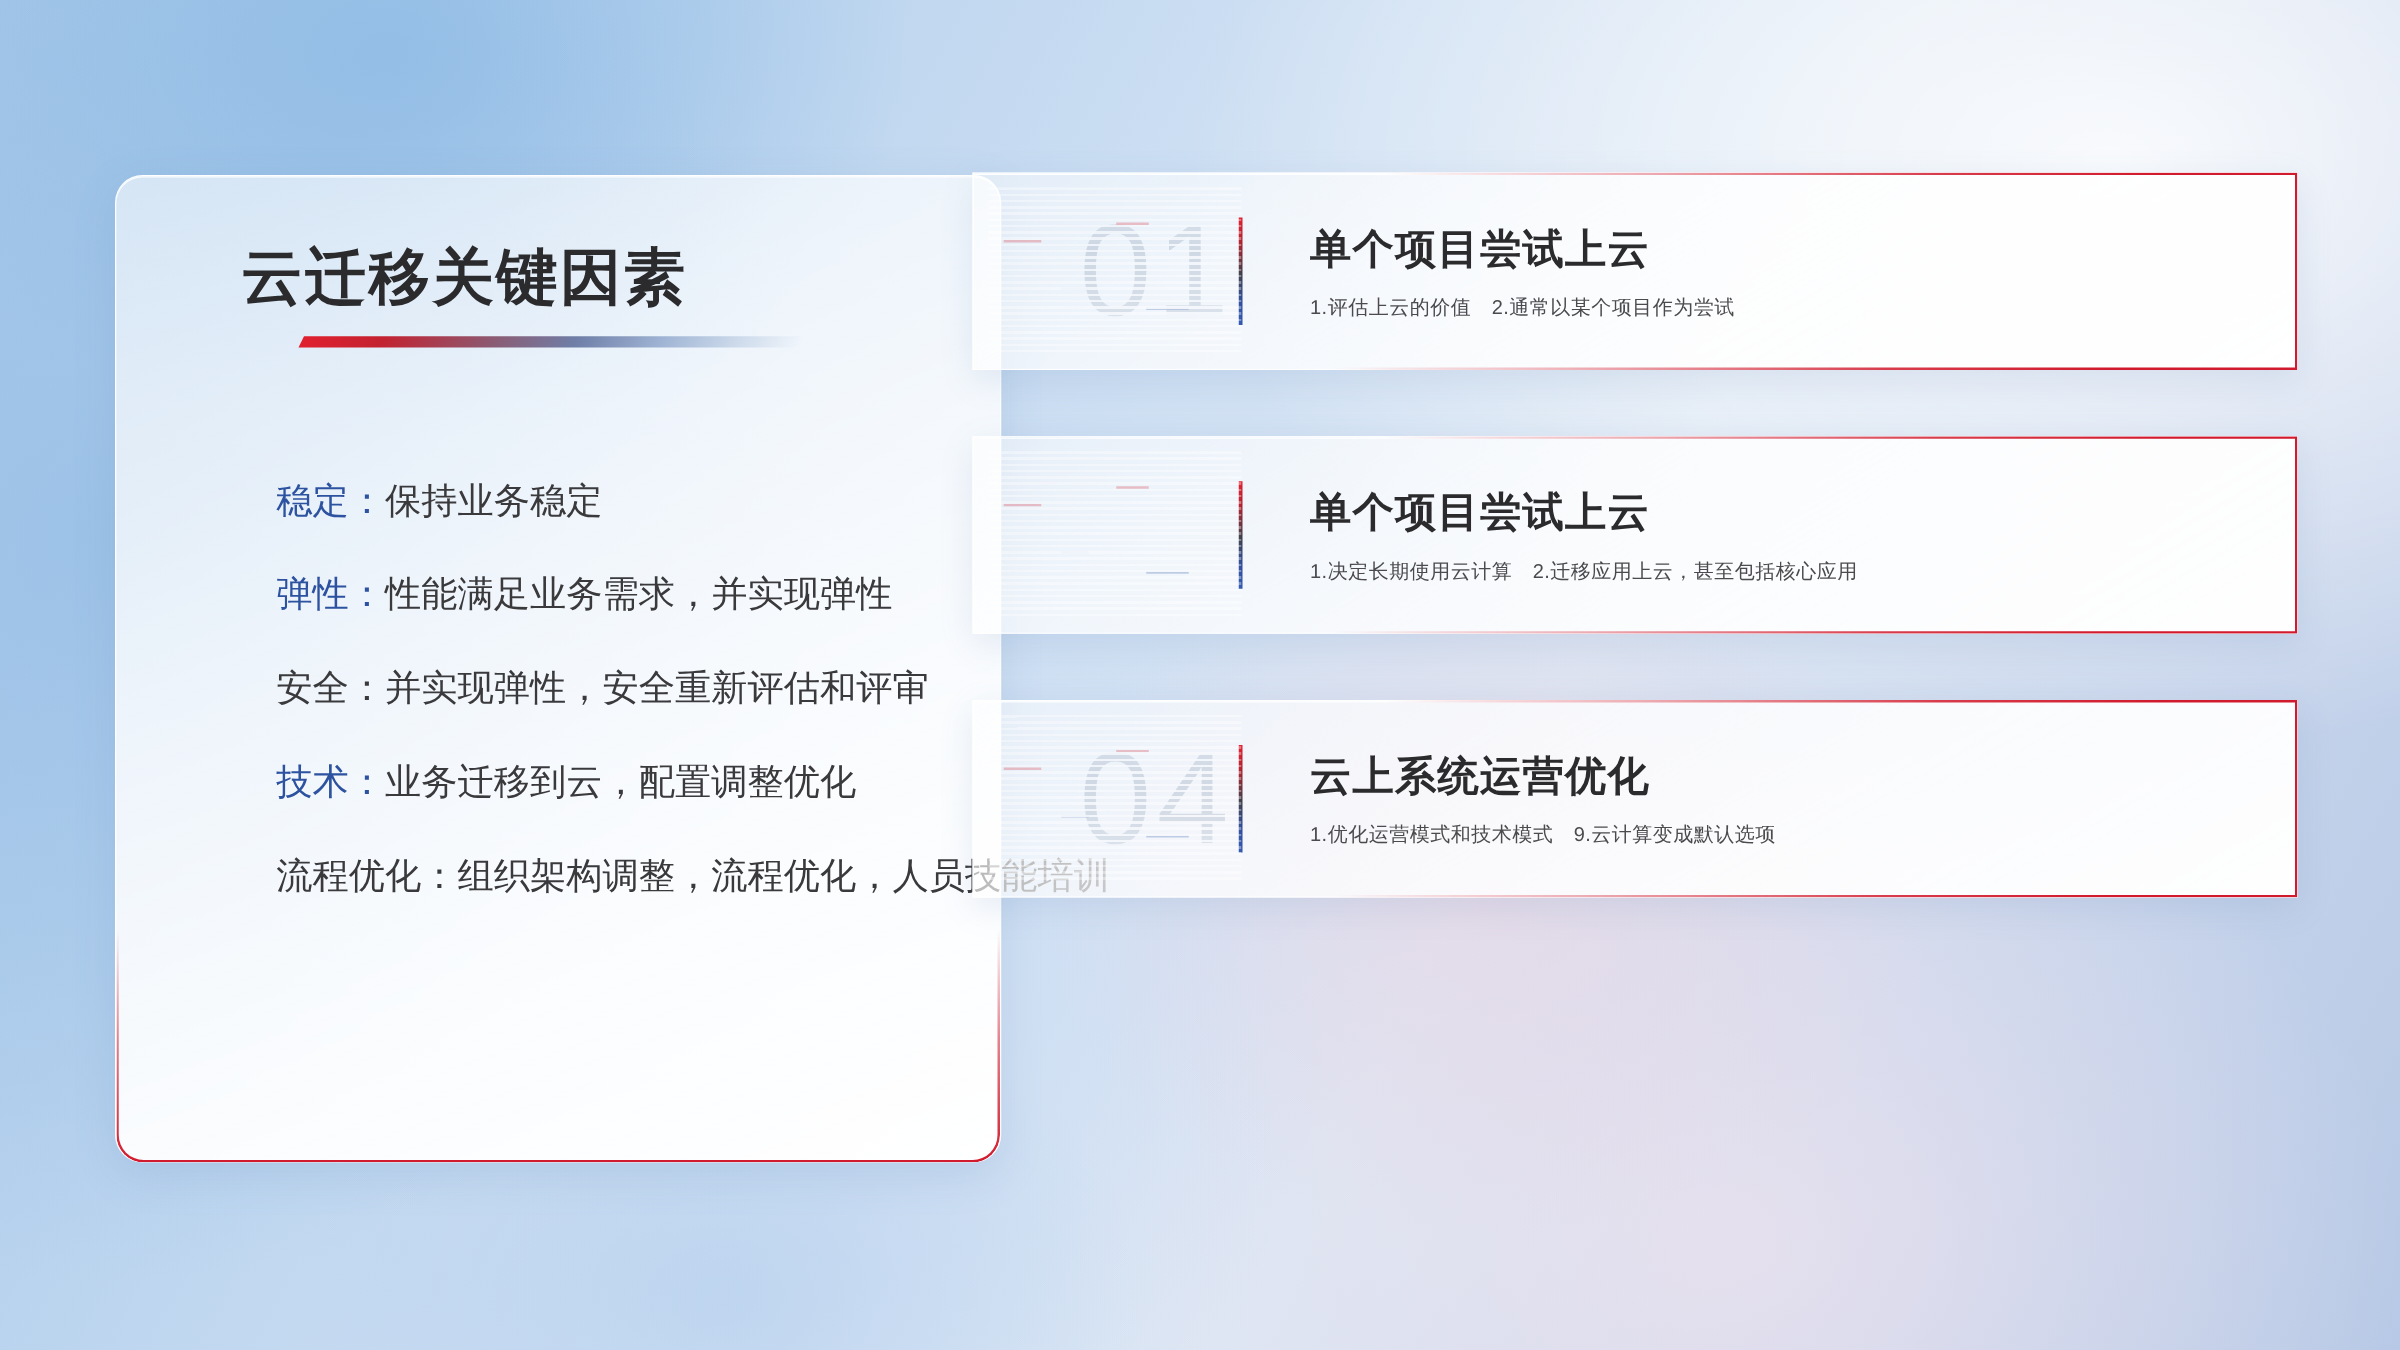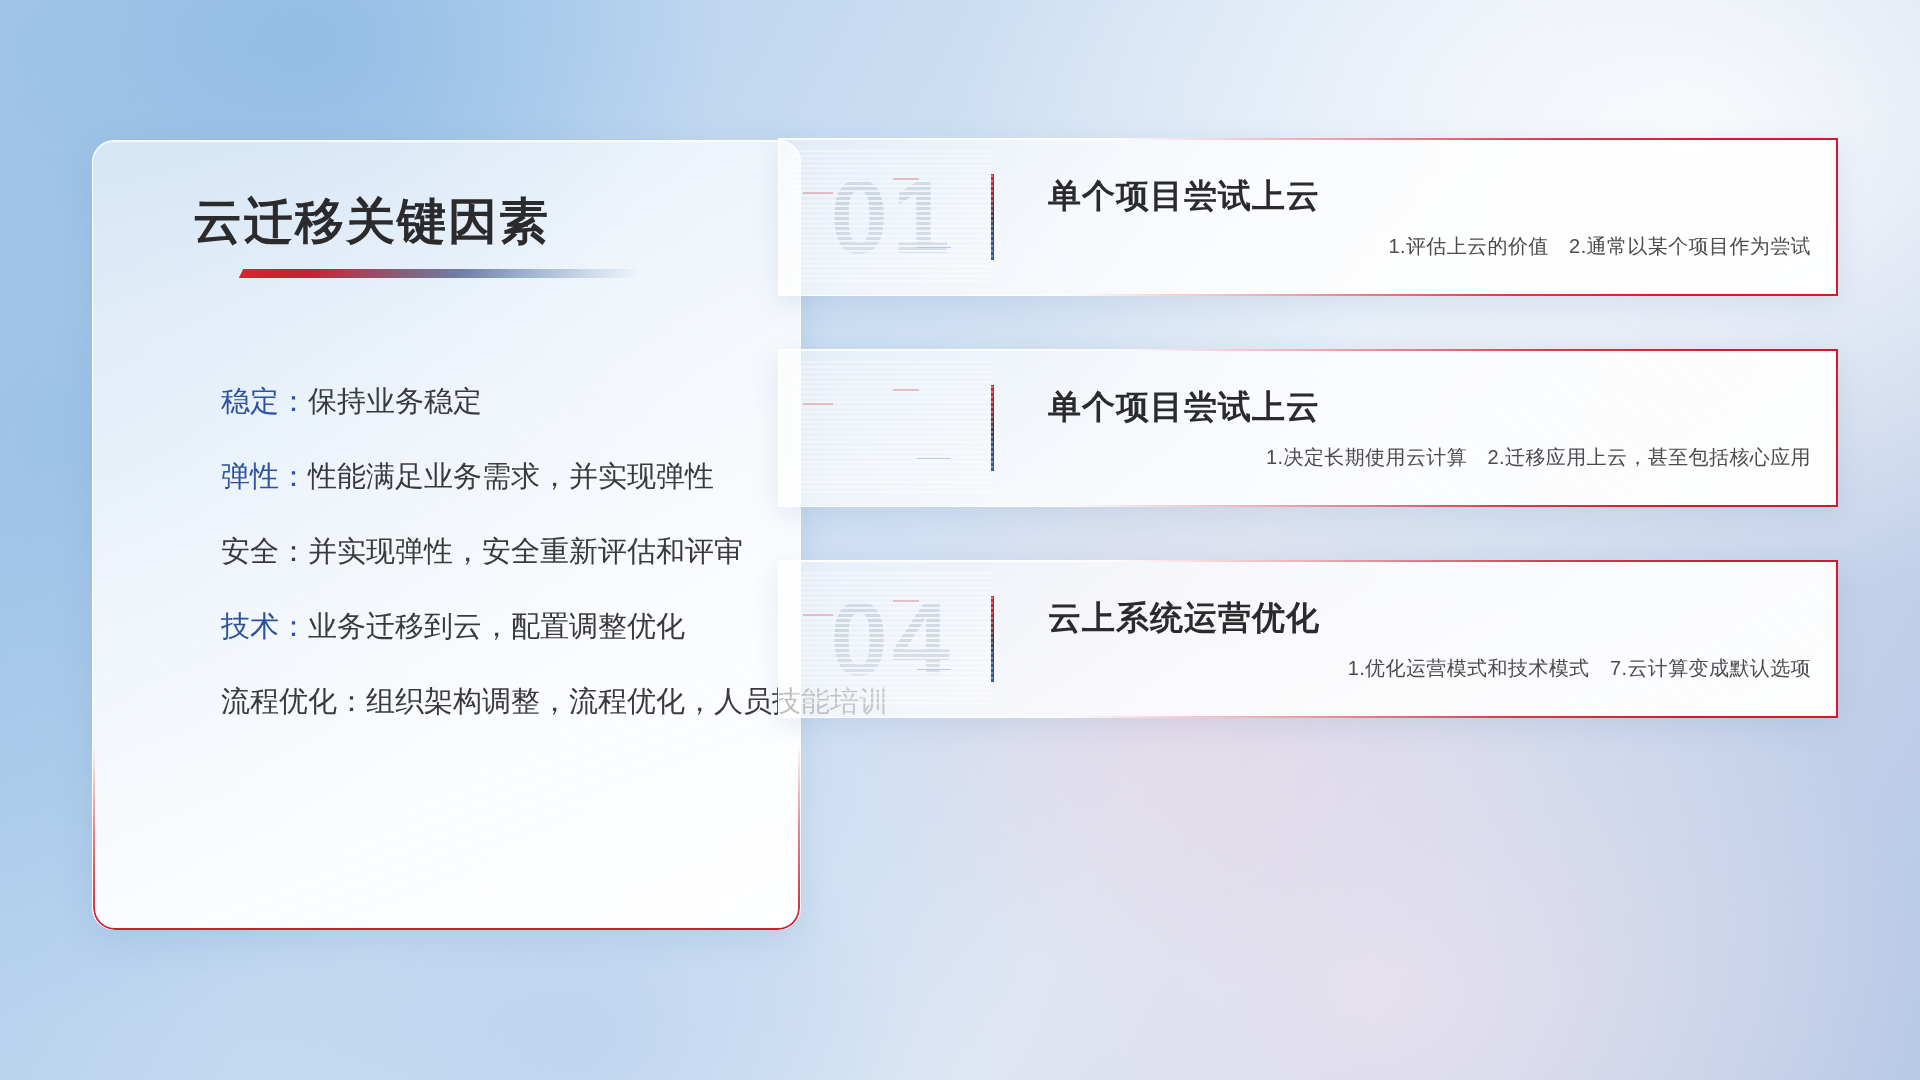--- a/index.html
+++ b/index.html
@@ -77,22 +77,22 @@
   .card::after{
     content:""; position:absolute; left:-1px; right:-1px; top:-1px; bottom:-1px;
     border:2px solid #d11a2d; pointer-events:none;
     -webkit-mask-image:linear-gradient(105deg, rgba(0,0,0,0) 0%, rgba(0,0,0,0) 30%, rgba(0,0,0,0.35) 48%, rgba(0,0,0,0.85) 70%, #000 86%);
             mask-image:linear-gradient(105deg, rgba(0,0,0,0) 0%, rgba(0,0,0,0) 30%, rgba(0,0,0,0.35) 48%, rgba(0,0,0,0.85) 70%, #000 86%);
   }
 
   .card-number{
     position:relative; width:190px; flex:0 0 190px;
     margin-left:18px; height:118px;
-    display:flex; align-items:center; justify-content:center;
-    font-size:104px; font-weight:bold; letter-spacing:4px;
+    display:flex; align-items:center; justify-content:flex-end;
+    font-size:104px; font-weight:normal; letter-spacing:4px;
     color:#8d9fb5; opacity:0.42; user-select:none;
   }
   .card-number .glyph{
     background:linear-gradient(180deg,#b9c6d6 0%,#9aabc0 35%,#aab8c9 70%,#c6d2e0 100%);
     -webkit-background-clip:text; background-clip:text; color:transparent;
   }
   .card-number::after{
     
     content:""; position:absolute; inset:-8px -6px;
     background:repeating-linear-gradient(
@@ -110,21 +110,21 @@
   .card-divider{
     flex:0 0 3px; width:3px; height:86px; margin:0 26px 0 4px;
     background:linear-gradient(180deg,#e01b2c 0%,#b11d2a 22%,#3a3a44 52%,#2c4a9b 78%,#2f55ae 100%);
   }
   .card-body{ flex:1 1 auto; padding-right:26px;margin-left:28px; }
   .card-title{
     font-size:33px; font-weight:bold; color:#2b2b2d;
     letter-spacing:1px; margin-bottom:14px; white-space:nowrap;
   }
   .card-desc{
-    font-size:20px; color:#4b4b4f; letter-spacing:0.4px; white-space:nowrap;text-align:right;
+    font-size:16px; color:#4b4b4f; letter-spacing:0.4px; white-space:nowrap;
   }
 </style>
 </head>
 <body>
 
 <div id="slide">
 
   <section class="left-panel">
     <h1 class="panel-title">云迁移关键因素</h1>
     <div class="title-rule"></div>
@@ -169,18 +169,18 @@
         <div class="card-number">
           <span class="glyph">04</span>
           <i class="spark r" style="left: 6px; top: 34px; width: 30px;"></i>
           <i class="spark b" style="left: 52px; top: 72px; width: 22px;"></i>
           <i class="spark r" style="left: 96px; top: 20px; width: 26px;"></i>
           <i class="spark b" style="left: 120px; top: 88px; width: 34px;"></i>
         </div>
         <div class="card-divider"></div>
         <div class="card-body">
           <h2 class="card-title">云上系统运营优化</h2>
-          <p class="card-desc">1.优化运营模式和技术模式　7.云计算变成默认选项</p>
+          <p class="card-desc">1.优化运营模式和技术模式　9.云计算变成默认选项</p>
         </div>
       </article>
     </section>
 
 </div>
 
 </body></html>

